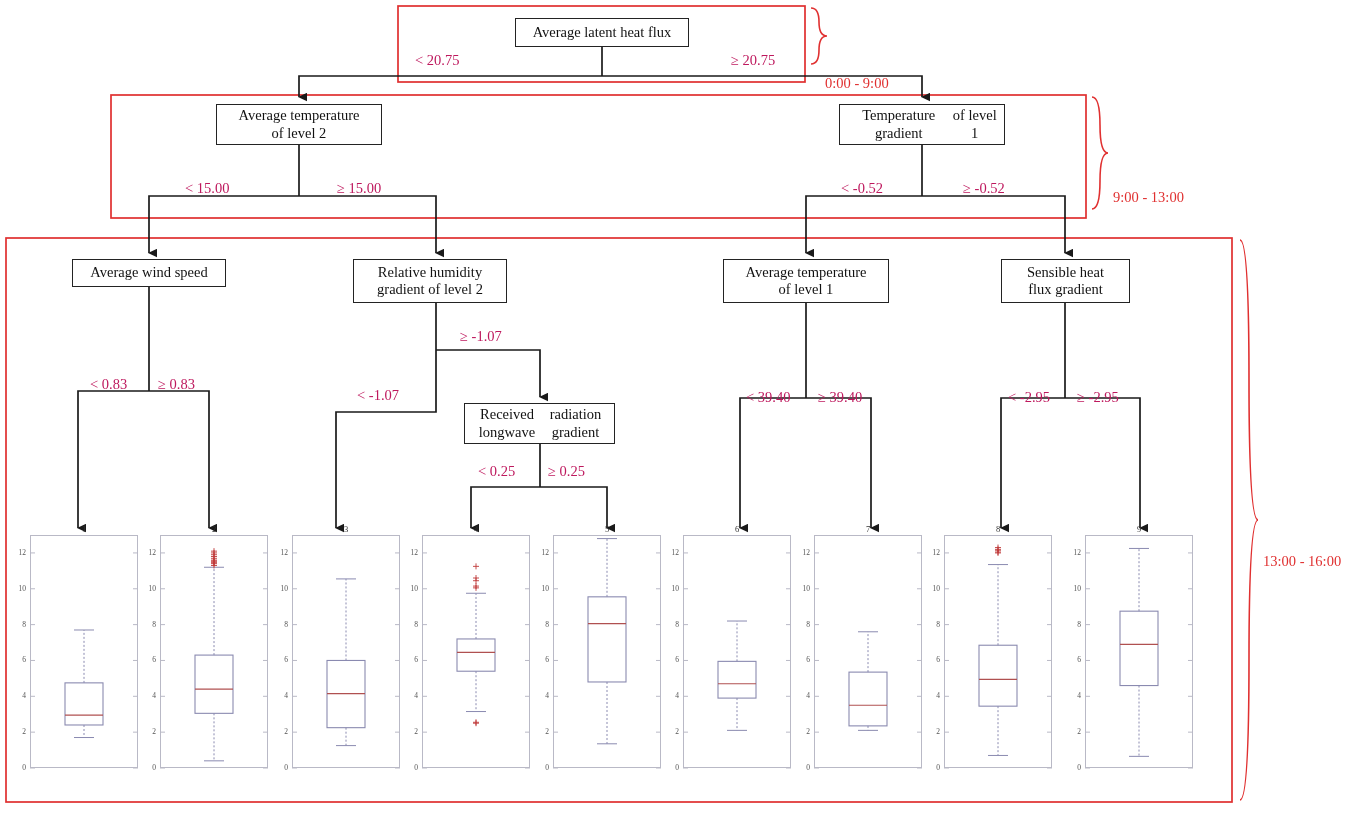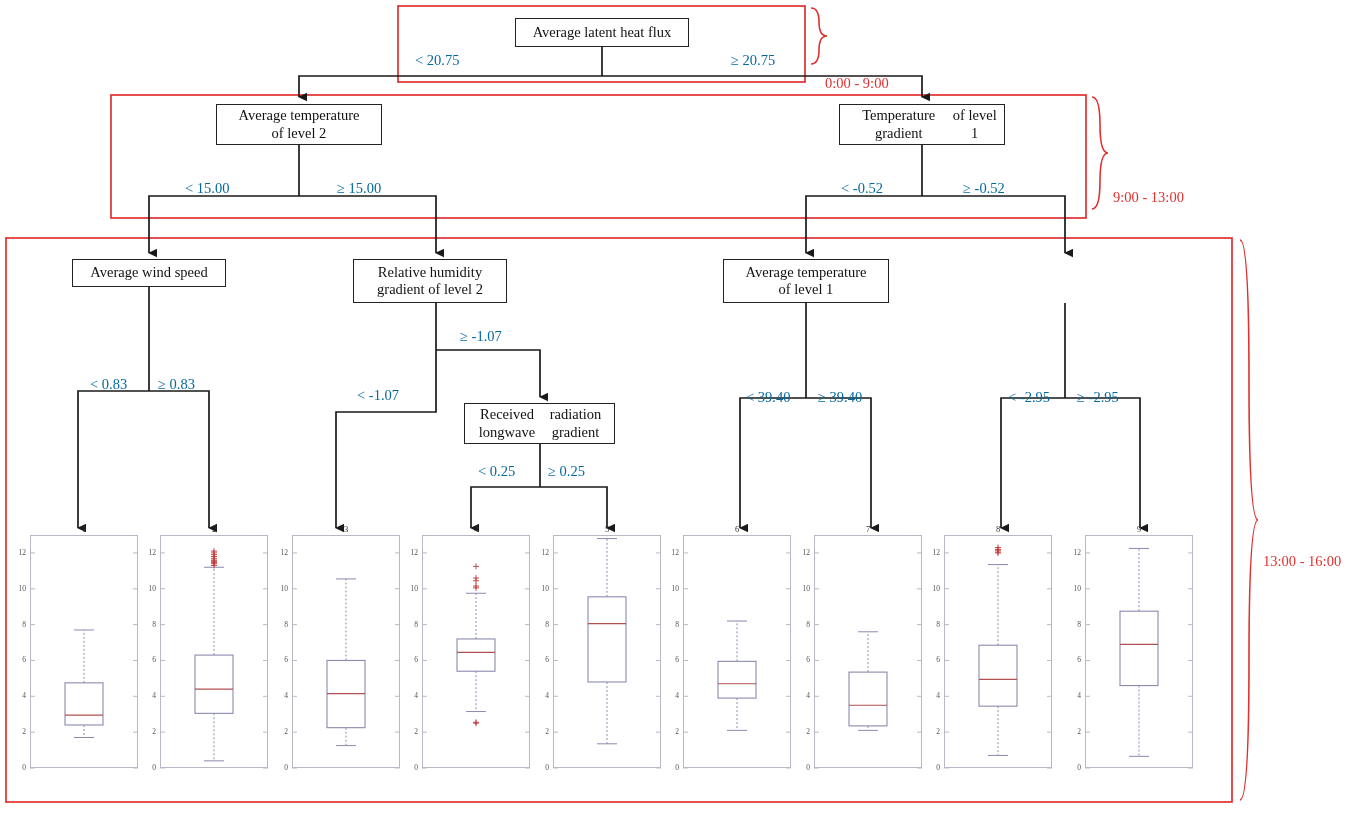--- a/index.html
+++ b/index.html
@@ -4,21 +4,21 @@
 <style>
   html,body{margin:0;padding:0;background:#ffffff;}
   body{width:1361px;height:813px;position:relative;overflow:hidden;
        font-family:"Liberation Serif","DejaVu Serif",serif;color:#111;}
   #stage{position:absolute;left:0;top:0;width:1361px;height:813px;}
   svg.layer{position:absolute;left:0;top:0;width:1361px;height:813px;overflow:visible;}
   .nodebox{position:absolute;border:1.6px solid #232323;background:#fff;
            display:flex;align-items:center;justify-content:center;
            text-align:center;line-height:1.18;font-size:14.5px;box-sizing:border-box;
            padding:3px 6px;}
-  .edgelabel{position:absolute;font-size:14.5px;white-space:nowrap;color:#0369a1;}
+  .edgelabel{position:absolute;font-size:14.5px;white-space:nowrap;color:#be185d;}
   .periodlabel{position:absolute;font-size:14.5px;white-space:nowrap;color:#e03030;margin-top:41px;}
   .bp-panel{position:absolute;border:1px solid #b9b9c6;background:#fff;box-sizing:border-box;}
   .bp-title{position:absolute;font-size:8.5px;color:#333;text-align:center;}
   .bp-ytick{position:absolute;font-size:7.5px;color:#555;text-align:right;white-space:nowrap;}
 </style>
 </head>
 <body>
 
 <div id="stage">
 
@@ -106,20 +106,24 @@
   <div class="nodebox" style="left:464px;top:403px;width:151px;height:41px;flex-direction:row;">
     <span>Received longwave</span>
     <span>radiation gradient</span>
   </div>
 
   <div class="nodebox" style="left:723px;top:259px;width:166px;height:44px;flex-direction:column;">
     <span>Average temperature</span>
     <span>of  level 1</span>
   </div>
 
+  <div class="nodebox" style="left:1001px;top:259px;width:129px;height:44px;flex-direction:column;">
+    <span>Sensible heat</span>
+    <span>flux gradient</span>
+  </div>
 
   <div class="edgelabel" style="left:415px;top:52px;">&lt; 20.75</div>
   <div class="edgelabel" style="left:731px;top:52px;">≥ 20.75</div>
   <div class="edgelabel" style="left:185px;top:180px;">&lt; 15.00</div>
   <div class="edgelabel" style="left:337px;top:180px;">≥ 15.00</div>
   <div class="edgelabel" style="left:841px;top:180px;">&lt; -0.52</div>
   <div class="edgelabel" style="left:963px;top:180px;">≥ -0.52</div>
   <div class="edgelabel" style="left:90px;top:376px;">&lt; 0.83</div>
   <div class="edgelabel" style="left:158px;top:376px;">≥ 0.83</div>
   <div class="edgelabel" style="left:357px;top:387px;font-family:Liberation Serif, serif;">&lt; -1.07</div>

